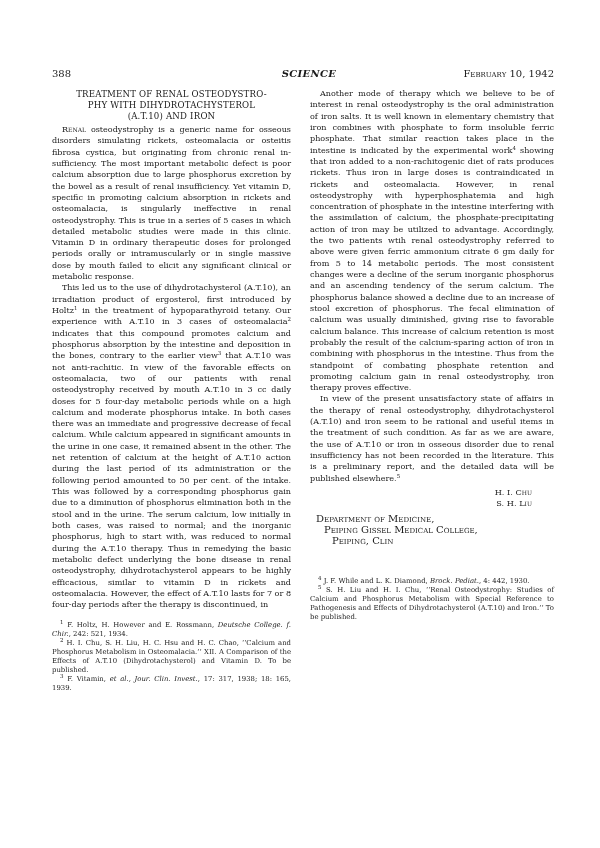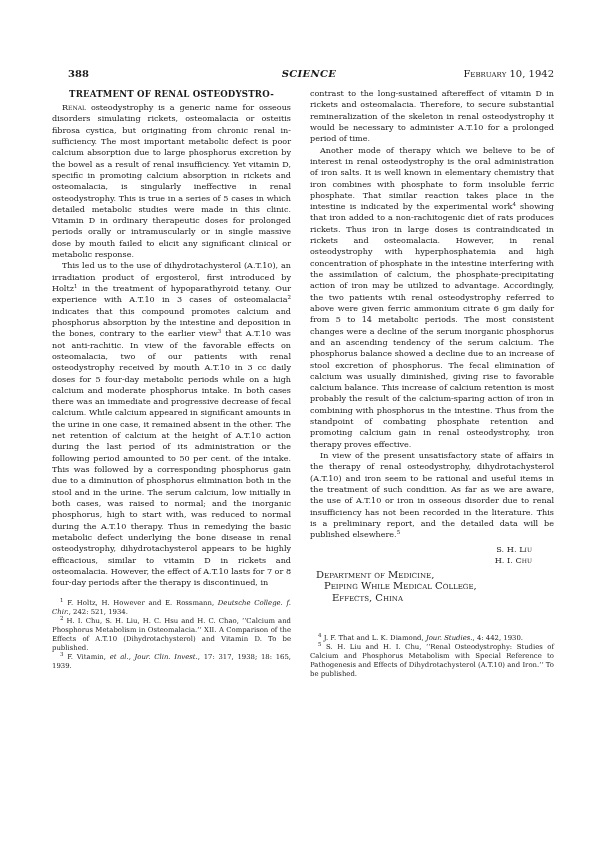--- a/index.html
+++ b/index.html
@@ -1,27 +1,27 @@
 <!DOCTYPE html>
 <html><head>
 <meta charset="utf-8">
 <style>
   html, body { margin: 0; padding: 0; background: #ffffff; }
   body { width: 600px; height: 848px; position: relative; overflow: hidden;
          font-family: "DejaVu Serif", "Liberation Serif", serif; color: #1a1a1a; }
   .page { position: absolute; left: 52px; top: 68px; width: 502px; }
   .running-head { position: relative; height: 16px; font-size: 10px; }
-  .rh-left { position: absolute; left: 16px; top: 0; font-weight: bold; }
+  .rh-left { position: absolute; left: 0; top: 0; }
   .rh-center { position: absolute; left: 12px; right: 0; text-align: center; font-style: italic; font-weight: bold; letter-spacing: 0.3px; }
   .rh-right { position: absolute; right: 0; top: 0; font-variant: small-caps; }
   .cols { position: absolute; top: 20px; left: 0; width: 502px; }
   .col { position: absolute; top: 0; width: 239px; font-size: 8.05px; line-height: 11.32px; text-align: justify; hyphens: manual; }
   .col-left { left: 0; }
   .col-right { left: 258px; width: 244px; }
-  .title { text-align: center; font-weight: bold; font-size: 8.6px; line-height: 11px; letter-spacing: 0.2px; margin: 1px 0 2px 0; }
+  .title { text-align: center; font-weight: normal; font-size: 8.6px; line-height: 11px; letter-spacing: 0.2px; margin: 1px 0 2px 0; }
   p { margin: 0; text-indent: 10px; }
   p.noindent { text-indent: 0; }
   .sc { font-variant: small-caps; }
   sup { font-size: 5.5px; line-height: 0; vertical-align: 3px; }
   .footnotes { margin-top: 11px; font-size: 6.9px; line-height: 9px; }
   .footnotes p { text-indent: 8px; }
   .sig { text-align: right; padding-right: 22px; font-variant: small-caps; font-size: 8.2px; line-height: 11.3px; margin-top: 3px; }
   .affil { font-variant: small-caps; font-size: 10px; line-height: 11.3px; margin-top: 3px; }
   .affil div:nth-child(1) { padding-left: 6px; }
   .affil div:nth-child(2) { padding-left: 14px; }
@@ -36,45 +36,46 @@
   <div class="running-head">
     <span class="rh-left">388</span>
     <span class="rh-center">SCIENCE</span>
     <span class="rh-right">February 10, 1942</span>
   </div>
 
   <div class="cols">
     <div class="col col-left">
       <div class="title">
         <div>TREATMENT OF RENAL OSTEODYSTRO-</div>
+        <div>PHY WITH DIHYDROTACHYSTEROL</div>
+        <div>(A.T.10) AND IRON</div>
       </div>
       <p><span class="sc">Renal</span><span> osteodystrophy is a generic name for osseous disorders simulating rickets, osteomalacia or osteitis fibrosa cystica, but originating from chronic renal in­sufficiency. The most important metabolic defect is poor calcium absorption due to large phosphorus ex­cretion by the bowel as a result of renal insufficiency. Yet vitamin D, specific in promoting calcium absorp­tion in rickets and osteomalacia, is singularly ineffec­tive in renal osteodystrophy. This is true in a series of 5 cases in which detailed metabolic studies were made in this clinic. Vitamin D in ordinary thera­peutic doses for prolonged periods orally or intra­muscularly or in single massive dose by mouth failed to elicit any significant clinical or metabolic response.</span></p>
       <p><span>This led us to the use of dihydrotachysterol (A.T.10), an irradiation product of ergosterol, first introduced by Holtz</span><sup>1</sup><span> in the treatment of hypopara­thyroid tetany. Our experience with A.T.10 in 3 cases of osteomalacia</span><sup>2</sup><span> indicates that this compound promotes calcium and phosphorus absorption by the intestine and deposition in the bones, contrary to the earlier view</span><sup>3</sup><span> that A.T.10 was not anti-rachitic. In view of the favorable effects on osteomalacia, two of our patients with renal osteodystrophy received by mouth A.T.10 in 3 cc daily doses for 5 four-day meta­bolic periods while on a high calcium and moderate phosphorus intake. In both cases there was an im­mediate and progressive decrease of fecal calcium. While calcium appeared in significant amounts in the urine in one case, it remained absent in the other. The net retention of calcium at the height of A.T.10 action during the last period of its administration or the following period amounted to 50 per cent. of the intake. This was followed by a corresponding phos­phorus gain due to a diminution of phosphorus elimi­nation both in the stool and in the urine. The serum calcium, low initially in both cases, was raised to normal; and the inorganic phosphorus, high to start with, was reduced to normal during the A.T.10 therapy. Thus in remedying the basic metabolic de­fect underlying the bone disease in renal osteodystro­phy, dihydrotachysterol appears to be highly effica­cious, similar to vitamin D in rickets and osteomalacia. However, the effect of A.T.10 lasts for 7 or 8 four-day periods after the therapy is discontinued, in</span></p>
 
       <div class="footnotes">
         <p><sup>1</sup><span> F. Holtz, H. However and E. Rossmann, </span><i>Deutsche College. f. Chir.</i><span>, 242: 521, 1934.</span></p>
         <p><sup>2</sup><span> H. I. Chu, S. H. Liu, H. C. Hsu and H. C. Chao, ‘‘Cal­cium and Phosphorus Metabolism in Osteomalacia.’’ XII. A Comparison of the Effects of A.T.10 (Dihydrotachy­sterol) and Vitamin D. To be published.</span></p>
         <p><sup>3</sup><span> F. Vitamin, </span><i>et al., Jour. Clin. Invest.</i><span>, 17: 317, 1938; 18: 165, 1939.</span></p>
       </div>
     </div>
 
     <div class="col col-right">
-      <p class="noindent">contrast to the long-sustained aftereffect of vitamin D in rickets and osteomalacia. Therefore, to secure substantial remineralization of the skeleton in renal osteodystrophy it would be necessary to administer A.T.10 for a prolonged period of time.</p>
       <p><span>Another mode of therapy which we believe to be of interest in renal osteodystrophy is the oral administra­tion of iron salts. It is well known in elementary chemistry that iron combines with phosphate to form insoluble ferric phosphate. That similar reaction takes place in the intestine is indicated by the experi­mental work</span><sup>4</sup><span> showing that iron added to a non-rachitogenic diet of rats produces rickets. Thus iron in large doses is contraindicated in rickets and osteo­malacia. However, in renal osteodystrophy with hyperphosphatemia and high concentration of phos­phate in the intestine interfering with the assimilation of calcium, the phosphate-precipitating action of iron may be utilized to advantage. Accordingly, the two patients wtih renal osteodystrophy referred to above were given ferric ammonium citrate 6 gm daily for from 5 to 14 metabolic periods. The most consistent changes were a decline of the serum inorganic phos­phorus and an ascending tendency of the serum cal­cium. The phosphorus balance showed a decline due to an increase of stool excretion of phosphorus. The fecal elimination of calcium was usually diminished, giving rise to favorable calcium balance. This in­crease of calcium retention is most probably the result of the calcium-sparing action of iron in combining with phosphorus in the intestine. Thus from the standpoint of combating phosphate retention and promoting calcium gain in renal osteodystrophy, iron therapy proves effective.</span></p>
       <p><span>In view of the present unsatisfactory state of affairs in the therapy of renal osteodystrophy, dihy­drotachysterol (A.T.10) and iron seem to be rational and useful items in the treatment of such condition. As far as we are aware, the use of A.T.10 or iron in osseous disorder due to renal insufficiency has not been recorded in the literature. This is a preliminary re­port, and the detailed data will be published else­where.</span><sup>5</sup></p>
 
       <div class="sig">
+        <div>H. I. Chu</div>
         <div>S. H. Liu</div>
-        <div>H. I. Chu</div>
       </div>
       <div class="affil">
         <div>Department of Medicine,</div>
-        <div>Peiping While Medical College,</div>
-        <div>Effects, China</div>
+        <div>Peiping Gissel Medical College,</div>
+        <div>Peiping, Clin</div>
       </div>
 
       <div class="footnotes right-footnotes">
-        <p><sup>4</sup><span> J. F. That and L. K. Diamond, </span><i>Jour. Studies.</i><span>, 4: 442, 1930.</span></p>
+        <p><sup>4</sup><span> J. F. While and L. K. Diamond, </span><i>Brock. Pediat.</i><span>, 4: 442, 1930.</span></p>
         <p><sup>5</sup><span> S. H. Liu and H. I. Chu, ‘‘Renal Osteodystrophy: Studies of Calcium and Phosphorus Metabolism with Special Reference to Pathogenesis and Effects of Dihydro­tachysterol (A.T.10) and Iron.’’ To be published.</span></p>
       </div>
     </div>
   </div>
 </div>
 
 </body></html>

